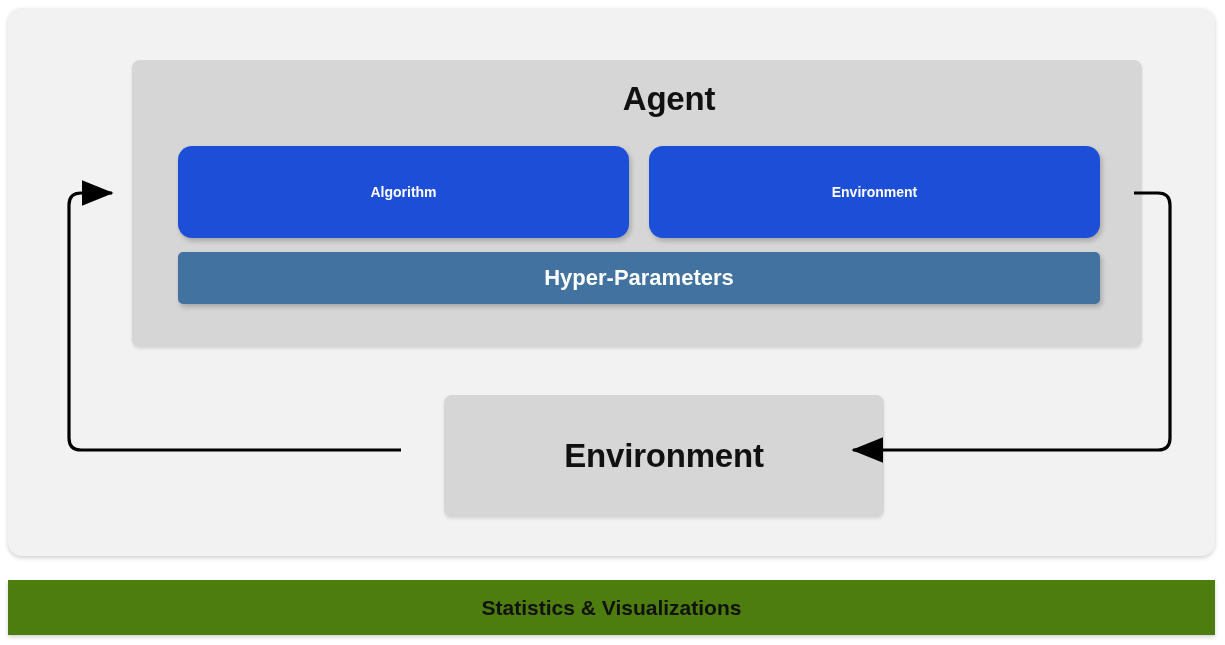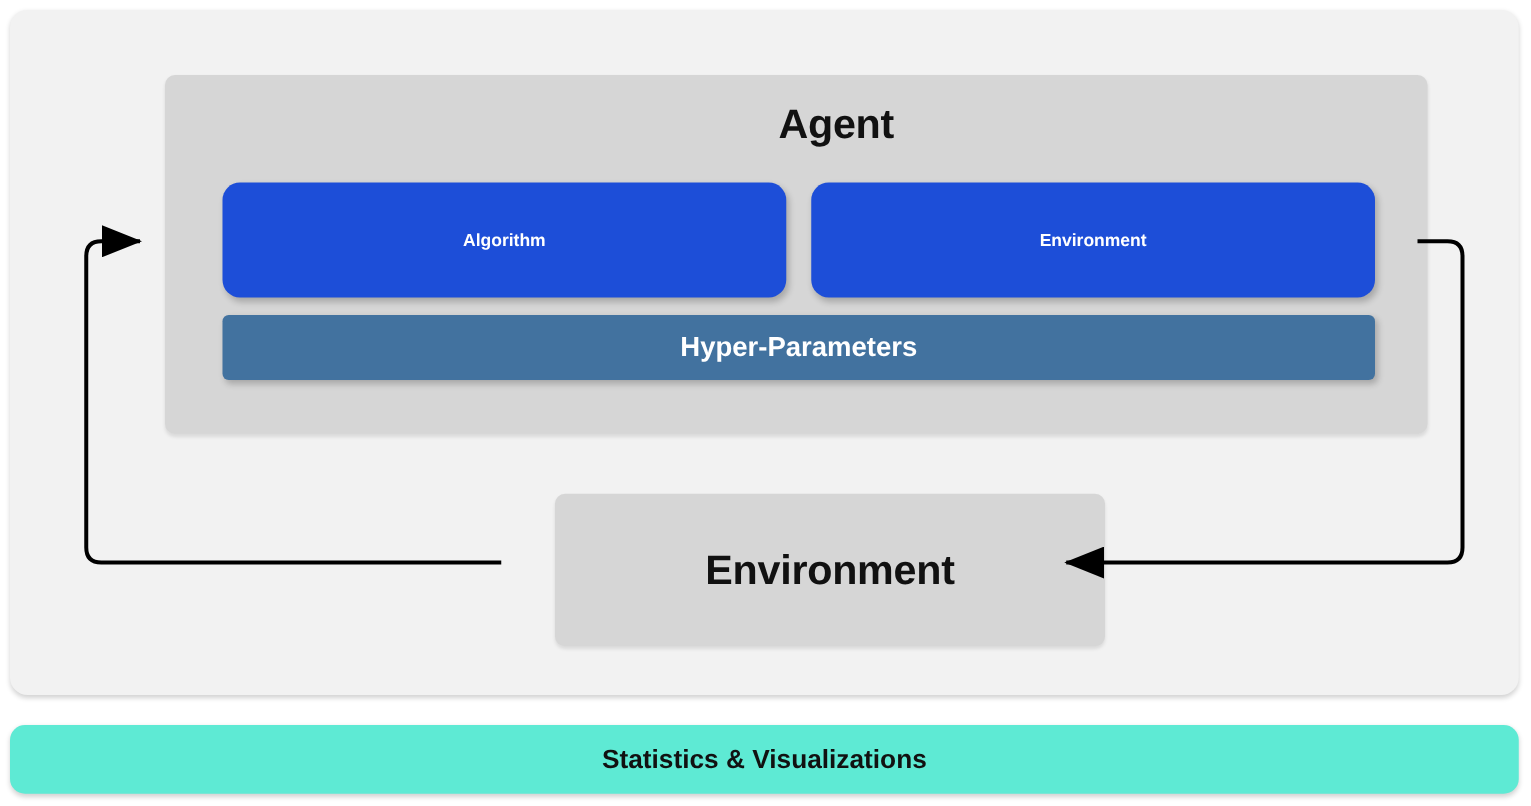--- a/index.html
+++ b/index.html
@@ -134,22 +134,22 @@
     pointer-events: none;
   }
 
   
   .stats-bar {
     position: absolute;
     left: 8px;
     top: 580px;
     width: 1207px;
     height: 55px;
-    background: #5eead4;
-    border-radius: 12px;
+    background: #4d7c0f;
+    border-radius: 0;
     box-shadow: 0 2px 4px rgba(0,0,0,0.18);
     display: flex;
     align-items: center;
     justify-content: center;
     box-sizing: border-box;
   }
   .stats-label {
     font-size: 21px;
     font-weight: bold;
     color: #111111;

